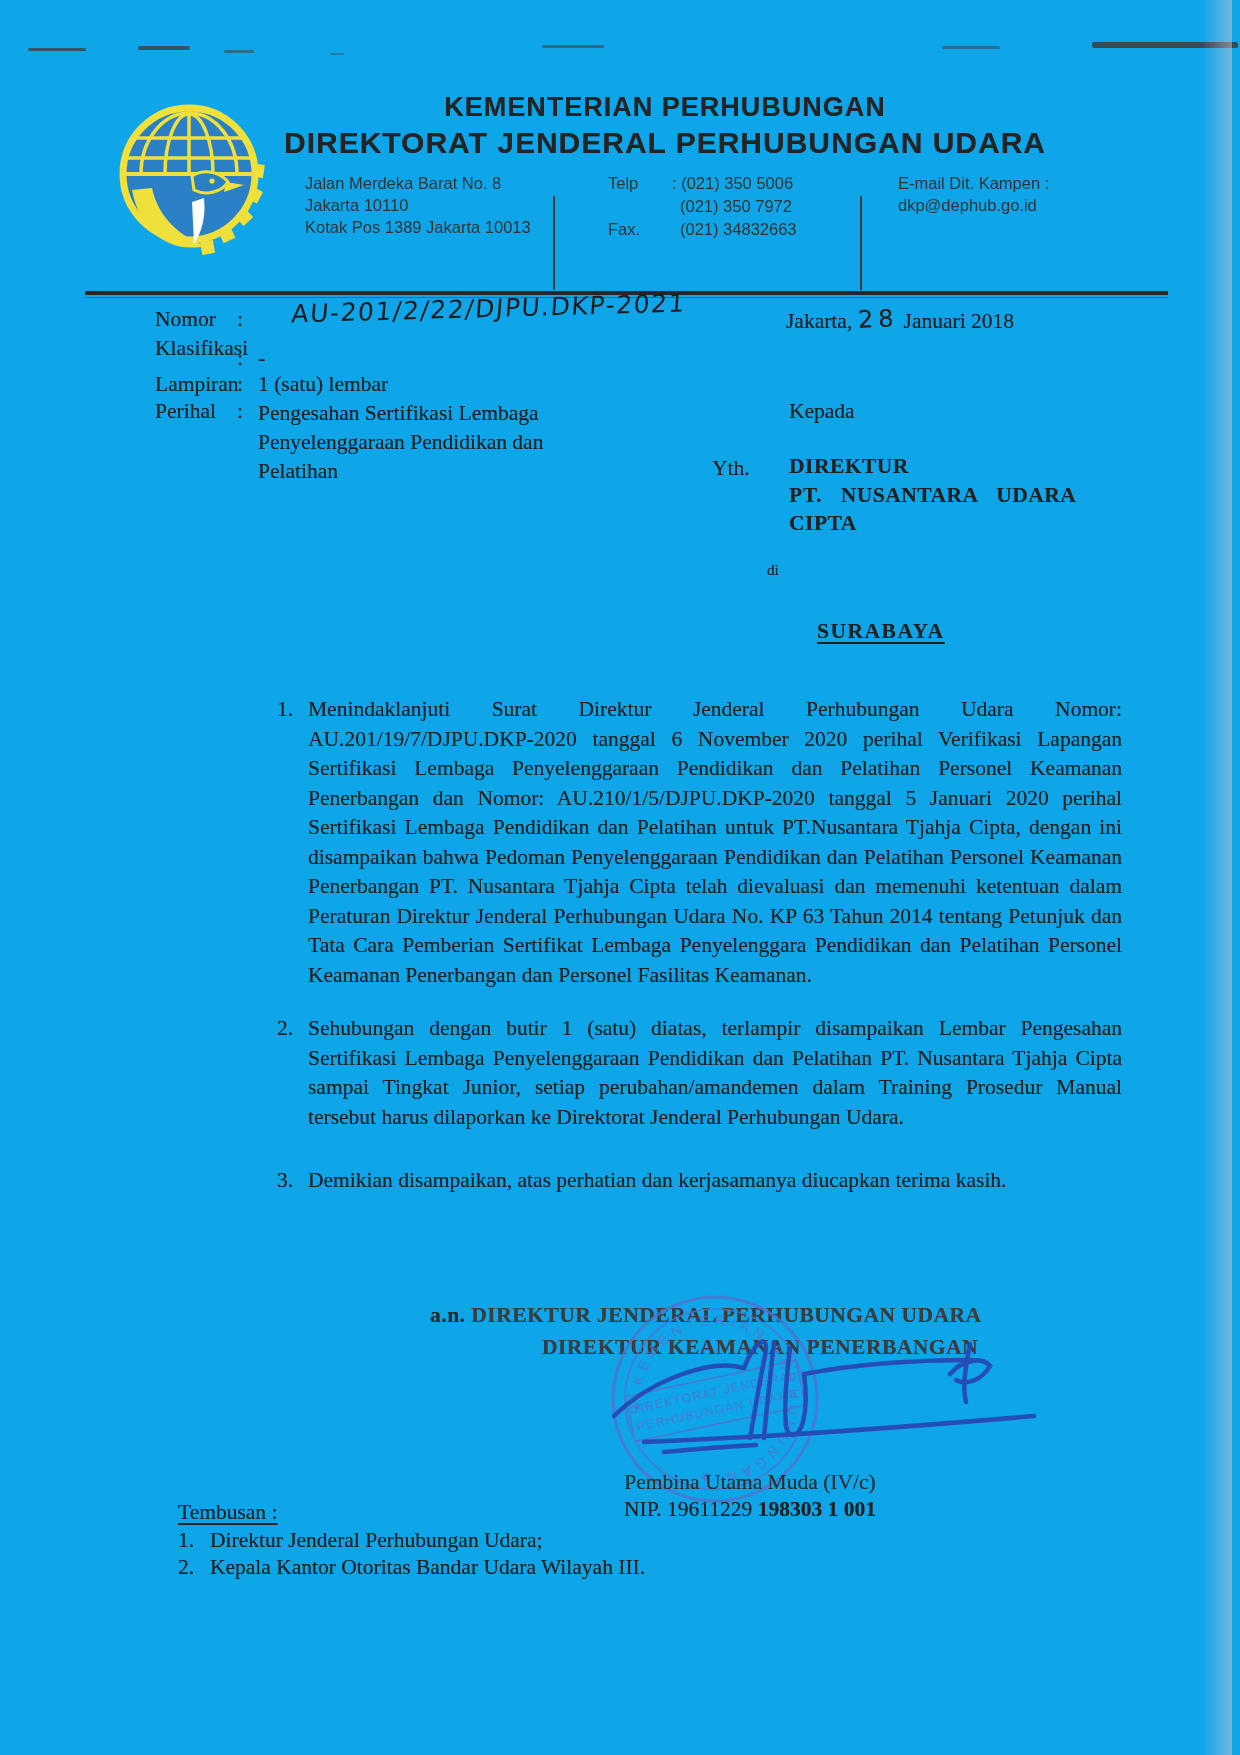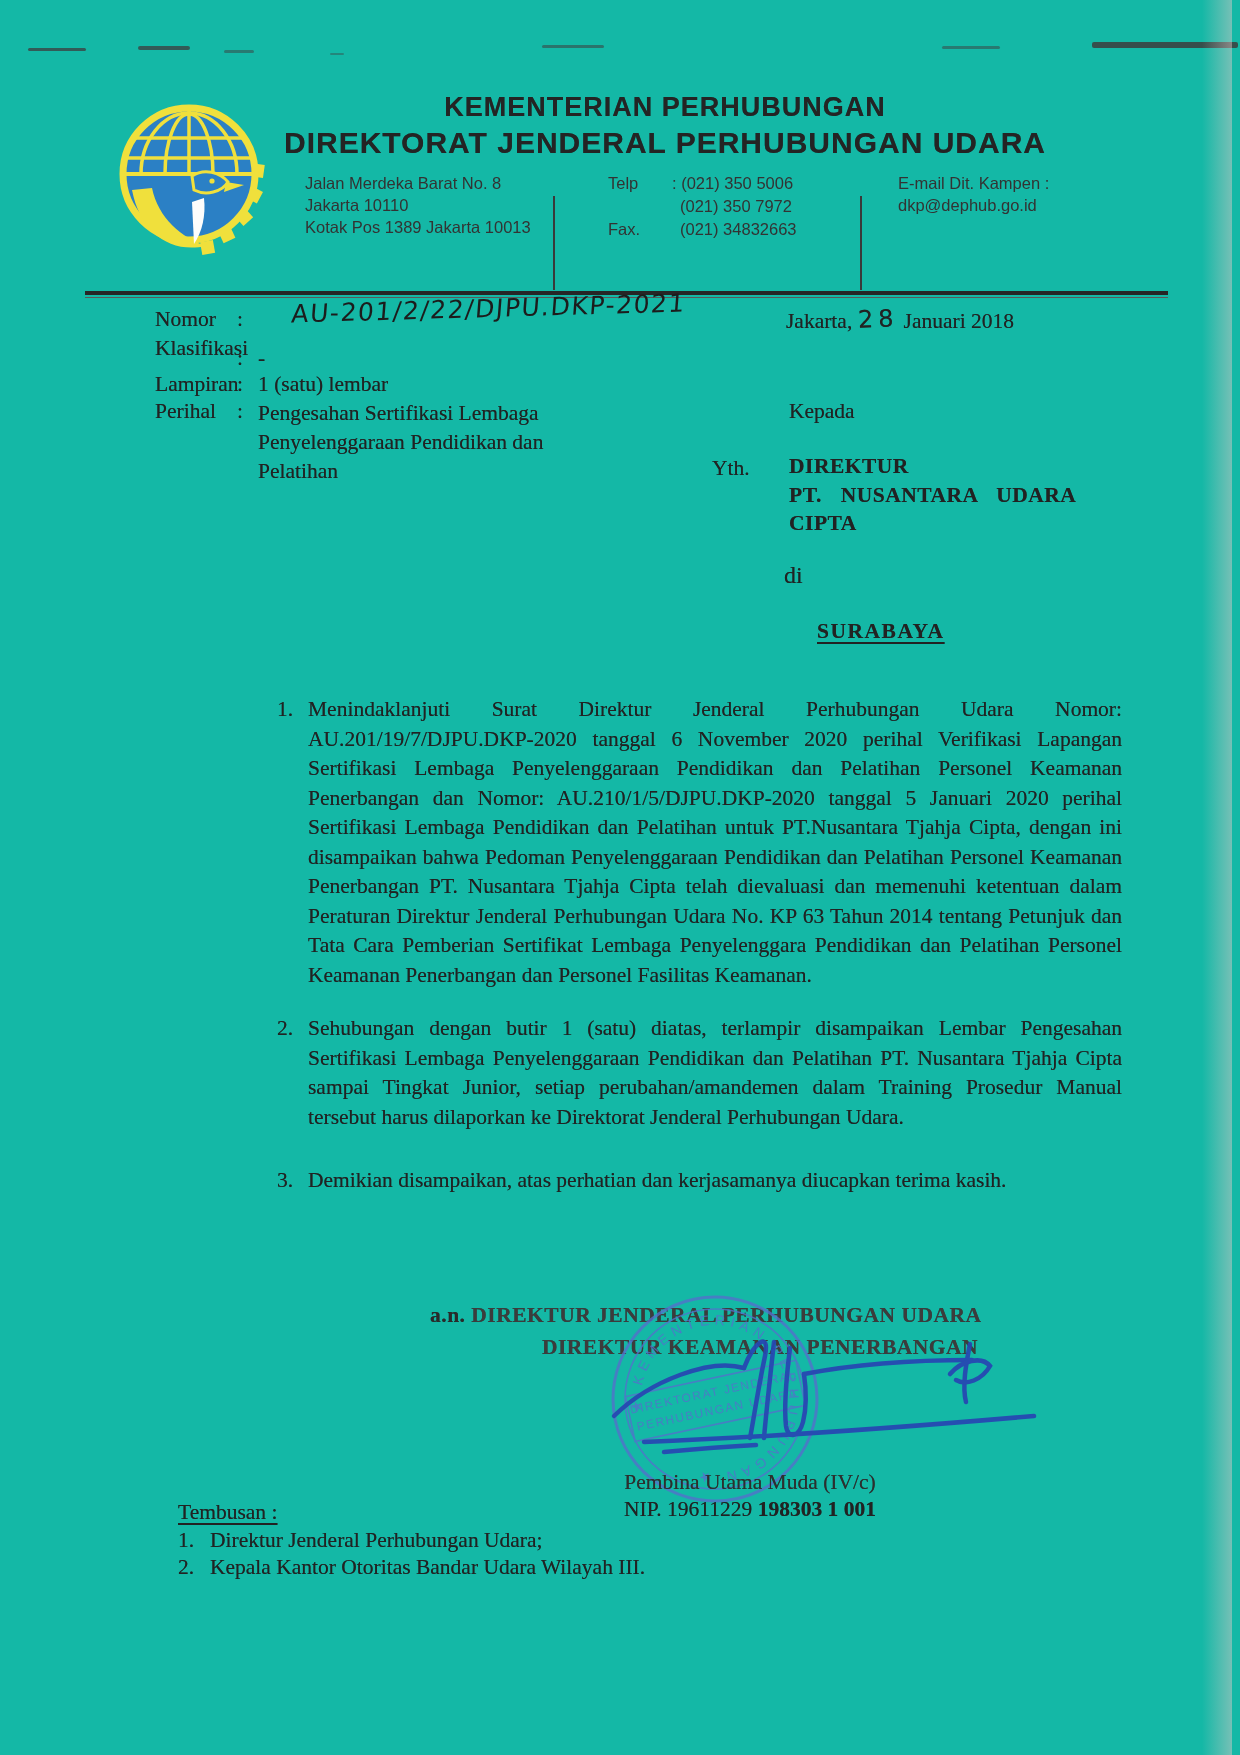--- a/index.html
+++ b/index.html
@@ -1,16 +1,16 @@
 <!DOCTYPE html>
 <html><head>
 <meta charset="utf-8">
 <style>
   html,body{margin:0;padding:0;background:#e8e8e6;}
-  .page{position:relative;width:1240px;height:1755px;margin:0 auto;background:#14b8a6;overflow:hidden;
+  .page{position:relative;width:1240px;height:1755px;margin:0 auto;background:#0ea5e9;overflow:hidden;
         font-family:"Liberation Serif",serif;color:#222;}
   .ink{text-shadow:0 0 .5px rgba(20,20,20,.55);}
   .sans{font-family:"Liberation Sans",sans-serif;}
   .abs{position:absolute;}
   
   .h-title1{left:270px;top:92px;width:790px;text-align:center;font-size:27px;font-weight:bold;
             letter-spacing:1px;color:#242424;}
   .h-title2{left:230px;top:126px;width:870px;text-align:center;font-size:30px;font-weight:bold;
             letter-spacing:1px;color:#242424;}
   .addr{left:305px;top:172px;font-size:16.5px;line-height:22px;color:#333;}
@@ -31,21 +31,21 @@
   .nomor-hw{left:292px;top:294px;font-size:25px;letter-spacing:1.5px;white-space:nowrap;}
   .dateline{left:786px;top:306px;font-size:21.5px;white-space:nowrap;}
   .date-hw{font-family:"DejaVu Sans",sans-serif;font-size:24px;letter-spacing:5px;
            display:inline-block;transform:rotate(-2deg) translateY(-1px);}
   
   .kepada{left:789px;top:399px;font-size:21.5px;}
   .yth{left:712px;top:456px;font-size:21.5px;}
   .rcp1{left:789px;top:454px;font-size:21.5px;font-weight:bold;letter-spacing:.5px;text-align:center;}
   .rcp2{left:789px;top:483px;font-size:21.5px;font-weight:bold;word-spacing:13px;letter-spacing:.5px;}
   .rcp3{left:789px;top:511px;font-size:21.5px;font-weight:bold;letter-spacing:.5px;}
-  .di{left:784px;top:562px;font-size:24px;}
+  .di{left:767px;top:562px;font-size:15px;}
   .city{left:789px;top:619px;font-size:21.5px;font-weight:bold;letter-spacing:1.5px;
         text-decoration:underline;text-decoration-thickness:2px;text-underline-offset:4px;margin-left:28px;}
   
   .body-list{left:277px;top:695px;width:845px;}
   .body-item{display:grid;grid-template-columns:31px 1fr;font-size:21.5px;line-height:29.5px;}
   .body-item .num{text-align:left;}
   .body-item .txt{text-align:justify;}
   .gap1{margin-top:24px;}
   .gap2{margin-top:34px;}
   

